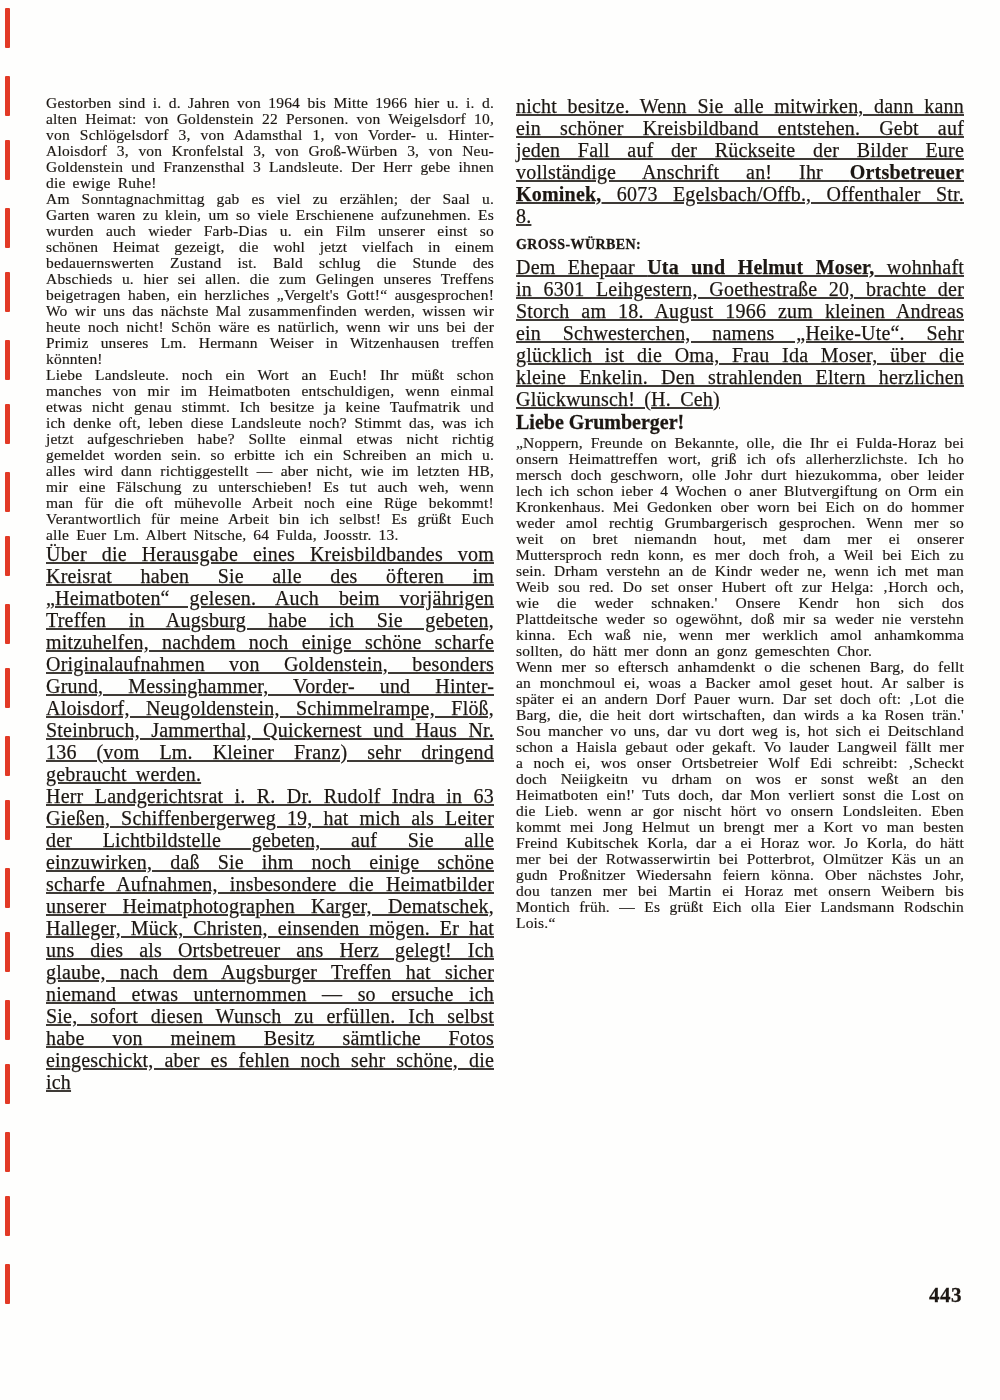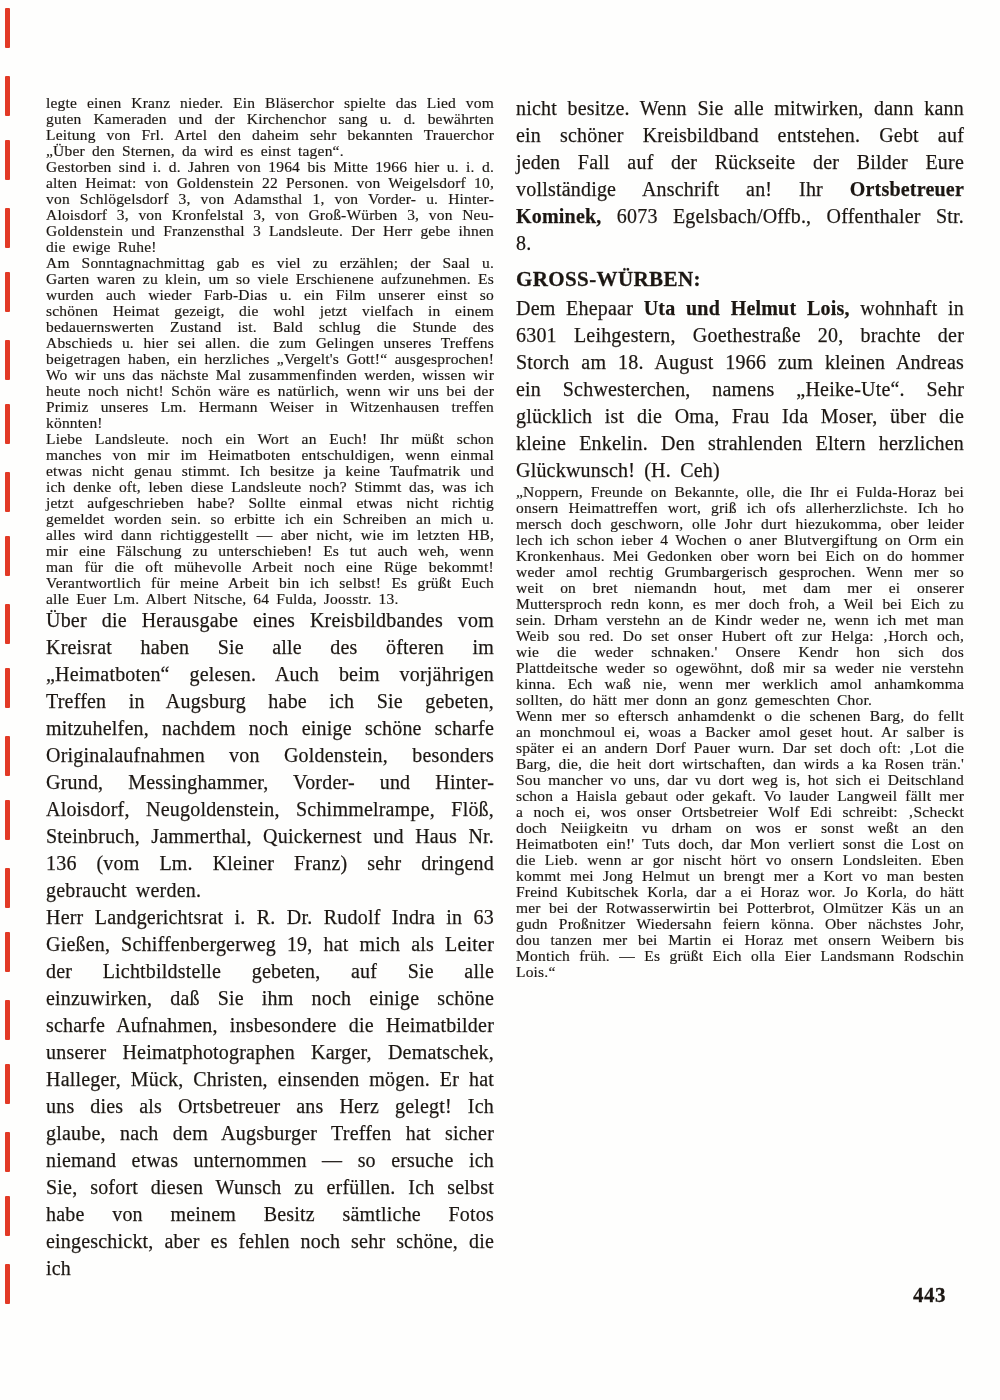--- a/index.html
+++ b/index.html
@@ -27,45 +27,46 @@
     font-size: 15.5px;
     line-height: 16px;
     text-align: justify;
     letter-spacing: 0.2px;
     word-spacing: 3px;
     hyphens: auto;
     -webkit-text-stroke: 0.2px rgba(28,23,19,0.85);
   }
   .large {
     font-size: 20px;
-    line-height: 27px;
+    line-height: 22px;
     text-align: justify;
     letter-spacing: 0.2px;
     word-spacing: 4px;
     hyphens: auto;
+    text-decoration: underline;
     -webkit-text-stroke: 0.25px rgba(28,23,19,0.85);
   }
   .heading {
-    font-size: 21px;
+    font-size: 14px;
     font-weight: bold;
     letter-spacing: 0.4px;
     margin: 10px 0 3px 0;
     -webkit-text-stroke: 0.3px rgba(28,23,19,0.9);
   }
   .subheading {
     font-size: 20px;
     font-weight: bold;
     line-height: 22px;
     margin: 1px 0 2px 0;
     -webkit-text-stroke: 0.3px rgba(28,23,19,0.9);
   }
   .page-number {
     position: absolute;
     top: 1283px;
-    right: 54px;
+    right: 38px;
     font-size: 21px;
     font-weight: bold;
     letter-spacing: 0.5px;
     -webkit-text-stroke: 0.3px rgba(28,23,19,0.9);
   }
   .edge-mark {
     position: absolute;
     left: 5px;
     width: 5px;
     border-radius: 1px;
@@ -95,34 +96,34 @@
       <div class="edge-mark" style="top: 1000px; height: 40px; background: rgb(226, 58, 38);"></div>
       <div class="edge-mark" style="top: 1064px; height: 40px; background: rgb(226, 58, 38);"></div>
       <div class="edge-mark" style="top: 1132px; height: 40px; background: rgb(226, 58, 38);"></div>
       <div class="edge-mark" style="top: 1196px; height: 40px; background: rgb(226, 58, 38);"></div>
       <div class="edge-mark" style="top: 1264px; height: 40px; background: rgb(226, 58, 38);"></div>
     </div>
 
   <div class="columns">
 
     <div class="col">
-      <p class="small">legte einen Kranz nieder. Ein Bläserchor spielte das Lied vom guten Kameraden und der Kirchenchor sang u. d. bewährten Leitung von Frl. Artel den daheim sehr bekannten Trauerchor „Über den Sternen, da wird es einst tagen“.</p>
       <p class="small">Gestorben sind i. d. Jahren von 1964 bis Mitte 1966 hier u. i. d. alten Heimat: von Goldenstein 22 Personen. von Weigelsdorf 10, von Schlögelsdorf 3, von Adamsthal 1, von Vorder- u. Hinter-Aloisdorf 3, von Kronfelstal 3, von Groß-Würben 3, von Neu-Goldenstein und Franzensthal 3 Landsleute. Der Herr gebe ihnen die ewige Ruhe!</p>
       <p class="small">Am Sonntagnachmittag gab es viel zu erzählen; der Saal u. Garten waren zu klein, um so viele Erschienene aufzunehmen. Es wurden auch wieder Farb-Dias u. ein Film unserer einst so schönen Heimat gezeigt, die wohl jetzt vielfach in einem bedauernswerten Zustand ist. Bald schlug die Stunde des Abschieds u. hier sei allen. die zum Gelingen unseres Treffens beigetragen haben, ein herzliches „Vergelt's Gott!“ ausgesprochen! Wo wir uns das nächste Mal zusammenfinden werden, wissen wir heute noch nicht! Schön wäre es natürlich, wenn wir uns bei der Primiz unseres Lm. Hermann Weiser in Witzenhausen treffen könnten!</p>
       <p class="small">Liebe Landsleute. noch ein Wort an Euch! Ihr müßt schon manches von mir im Heimatboten entschuldigen, wenn einmal etwas nicht genau stimmt. Ich besitze ja keine Taufmatrik und ich denke oft, leben diese Landsleute noch? Stimmt das, was ich jetzt aufgeschrieben habe? Sollte einmal etwas nicht richtig gemeldet worden sein. so erbitte ich ein Schreiben an mich u. alles wird dann richtiggestellt — aber nicht, wie im letzten HB, mir eine Fälschung zu unterschieben! Es tut auch weh, wenn man für die oft mühevolle Arbeit noch eine Rüge bekommt! Verantwortlich für meine Arbeit bin ich selbst! Es grüßt Euch alle Euer Lm. Albert Nitsche, 64 Fulda, Joosstr. 13.</p>
       <p class="large">Über die Herausgabe eines Kreisbildbandes vom Kreisrat haben Sie alle des öfteren im „Heimatboten“ gelesen. Auch beim vorjährigen Treffen in Augsburg habe ich Sie gebeten, mitzuhelfen, nachdem noch einige schöne scharfe Originalaufnahmen von Goldenstein, besonders Grund, Messinghammer, Vorder- und Hinter-Aloisdorf, Neugoldenstein, Schimmelrampe, Flöß, Steinbruch, Jammerthal, Quickernest und Haus Nr. 136 (vom Lm. Kleiner Franz) sehr dringend gebraucht werden.</p>
       <p class="large">Herr Landgerichtsrat i. R. Dr. Rudolf Indra in 63 Gießen, Schiffenbergerweg 19, hat mich als Leiter der Lichtbildstelle gebeten, auf Sie alle einzuwirken, daß Sie ihm noch einige schöne scharfe Aufnahmen, insbesondere die Heimatbilder unserer Heimatphotographen Karger, Dematschek, Halleger, Mück, Christen, einsenden mögen. Er hat uns dies als Ortsbetreuer ans Herz gelegt! Ich glaube, nach dem Augsburger Treffen hat sicher niemand etwas unternommen — so ersuche ich Sie, sofort diesen Wunsch zu erfüllen. Ich selbst habe von meinem Besitz sämtliche Fotos eingeschickt, aber es fehlen noch sehr schöne, die ich</p>
     </div>
 
     <div class="col">
       <p class="large"><span>nicht besitze. Wenn Sie alle mitwirken, dann kann ein schöner Kreisbildband entstehen. Gebt auf jeden Fall auf der Rückseite der Bilder Eure vollständige Anschrift an! Ihr </span><b>Ortsbetreuer Kominek,</b><span> 6073 Egelsbach/Offb., Offenthaler Str. 8.</span></p>
 
       <h2 class="heading">GROSS-WÜRBEN:</h2>
-      <p class="large"><span>Dem Ehepaar </span><b>Uta und Helmut Lois,</b><span> wohnhaft in 6301 Leihgestern, Goethestraße 20, brachte der Storch am 18. August 1966 zum kleinen Andreas ein Schwesterchen, namens „Heike-Ute“. Sehr glücklich ist die Oma, Frau Ida Moser, über die kleine Enkelin. Den strahlenden Eltern herzlichen Glückwunsch! (H. Ceh)</span></p>
+      <p class="large"><span>Dem Ehepaar </span><b>Uta und Helmut Moser,</b><span> wohnhaft in 6301 Leihgestern, Goethestraße 20, brachte der Storch am 18. August 1966 zum kleinen Andreas ein Schwesterchen, namens „Heike-Ute“. Sehr glücklich ist die Oma, Frau Ida Moser, über die kleine Enkelin. Den strahlenden Eltern herzlichen Glückwunsch! (H. Ceh)</span></p>
 
+      <p class="subheading">Liebe Grumberger!</p>
       <p class="small">„Noppern, Freunde on Bekannte, olle, die Ihr ei Fulda-Horaz bei onsern Heimattreffen wort, griß ich ofs allerherzlichste. Ich ho mersch doch geschworn, olle Johr durt hiezukomma, ober leider lech ich schon ieber 4 Wochen o aner Blutvergiftung on Orm ein Kronkenhaus. Mei Gedonken ober worn bei Eich on do hommer weder amol rechtig Grumbargerisch gesprochen. Wenn mer so weit on bret niemandn hout, met dam mer ei onserer Muttersproch redn konn, es mer doch froh, a Weil bei Eich zu sein. Drham verstehn an de Kindr weder ne, wenn ich met man Weib sou red. Do set onser Hubert oft zur Helga: ‚Horch och, wie die weder schnaken.' Onsere Kendr hon sich dos Plattdeitsche weder so ogewöhnt, doß mir sa weder nie verstehn kinna. Ech waß nie, wenn mer werklich amol anhamkomma sollten, do hätt mer donn an gonz gemeschten Chor.</p>
       <p class="small">Wenn mer so eftersch anhamdenkt o die schenen Barg, do fellt an monchmoul ei, woas a Backer amol geset hout. Ar salber is später ei an andern Dorf Pauer wurn. Dar set doch oft: ‚Lot die Barg, die, die heit dort wirtschaften, dan wirds a ka Rosen trän.' Sou mancher vo uns, dar vu dort weg is, hot sich ei Deitschland schon a Haisla gebaut oder gekaft. Vo lauder Langweil fällt mer a noch ei, wos onser Ortsbetreier Wolf Edi schreibt: ‚Scheckt doch Neiigkeitn vu drham on wos er sonst weßt an den Heimatboten ein!' Tuts doch, dar Mon verliert sonst die Lost on die Lieb. wenn ar gor nischt hört vo onsern Londsleiten. Eben kommt mei Jong Helmut un brengt mer a Kort vo man besten Freind Kubitschek Korla, dar a ei Horaz wor. Jo Korla, do hätt mer bei der Rotwasserwirtin bei Potterbrot, Olmützer Käs un an gudn Proßnitzer Wiedersahn feiern könna. Ober nächstes Johr, dou tanzen mer bei Martin ei Horaz met onsern Weibern bis Montich früh. — Es grüßt Eich olla Eier Landsmann Rodschin Lois.“</p>
 
     </div>
 
   </div>
 
   <div class="page-number">443</div>
 
 </div>

